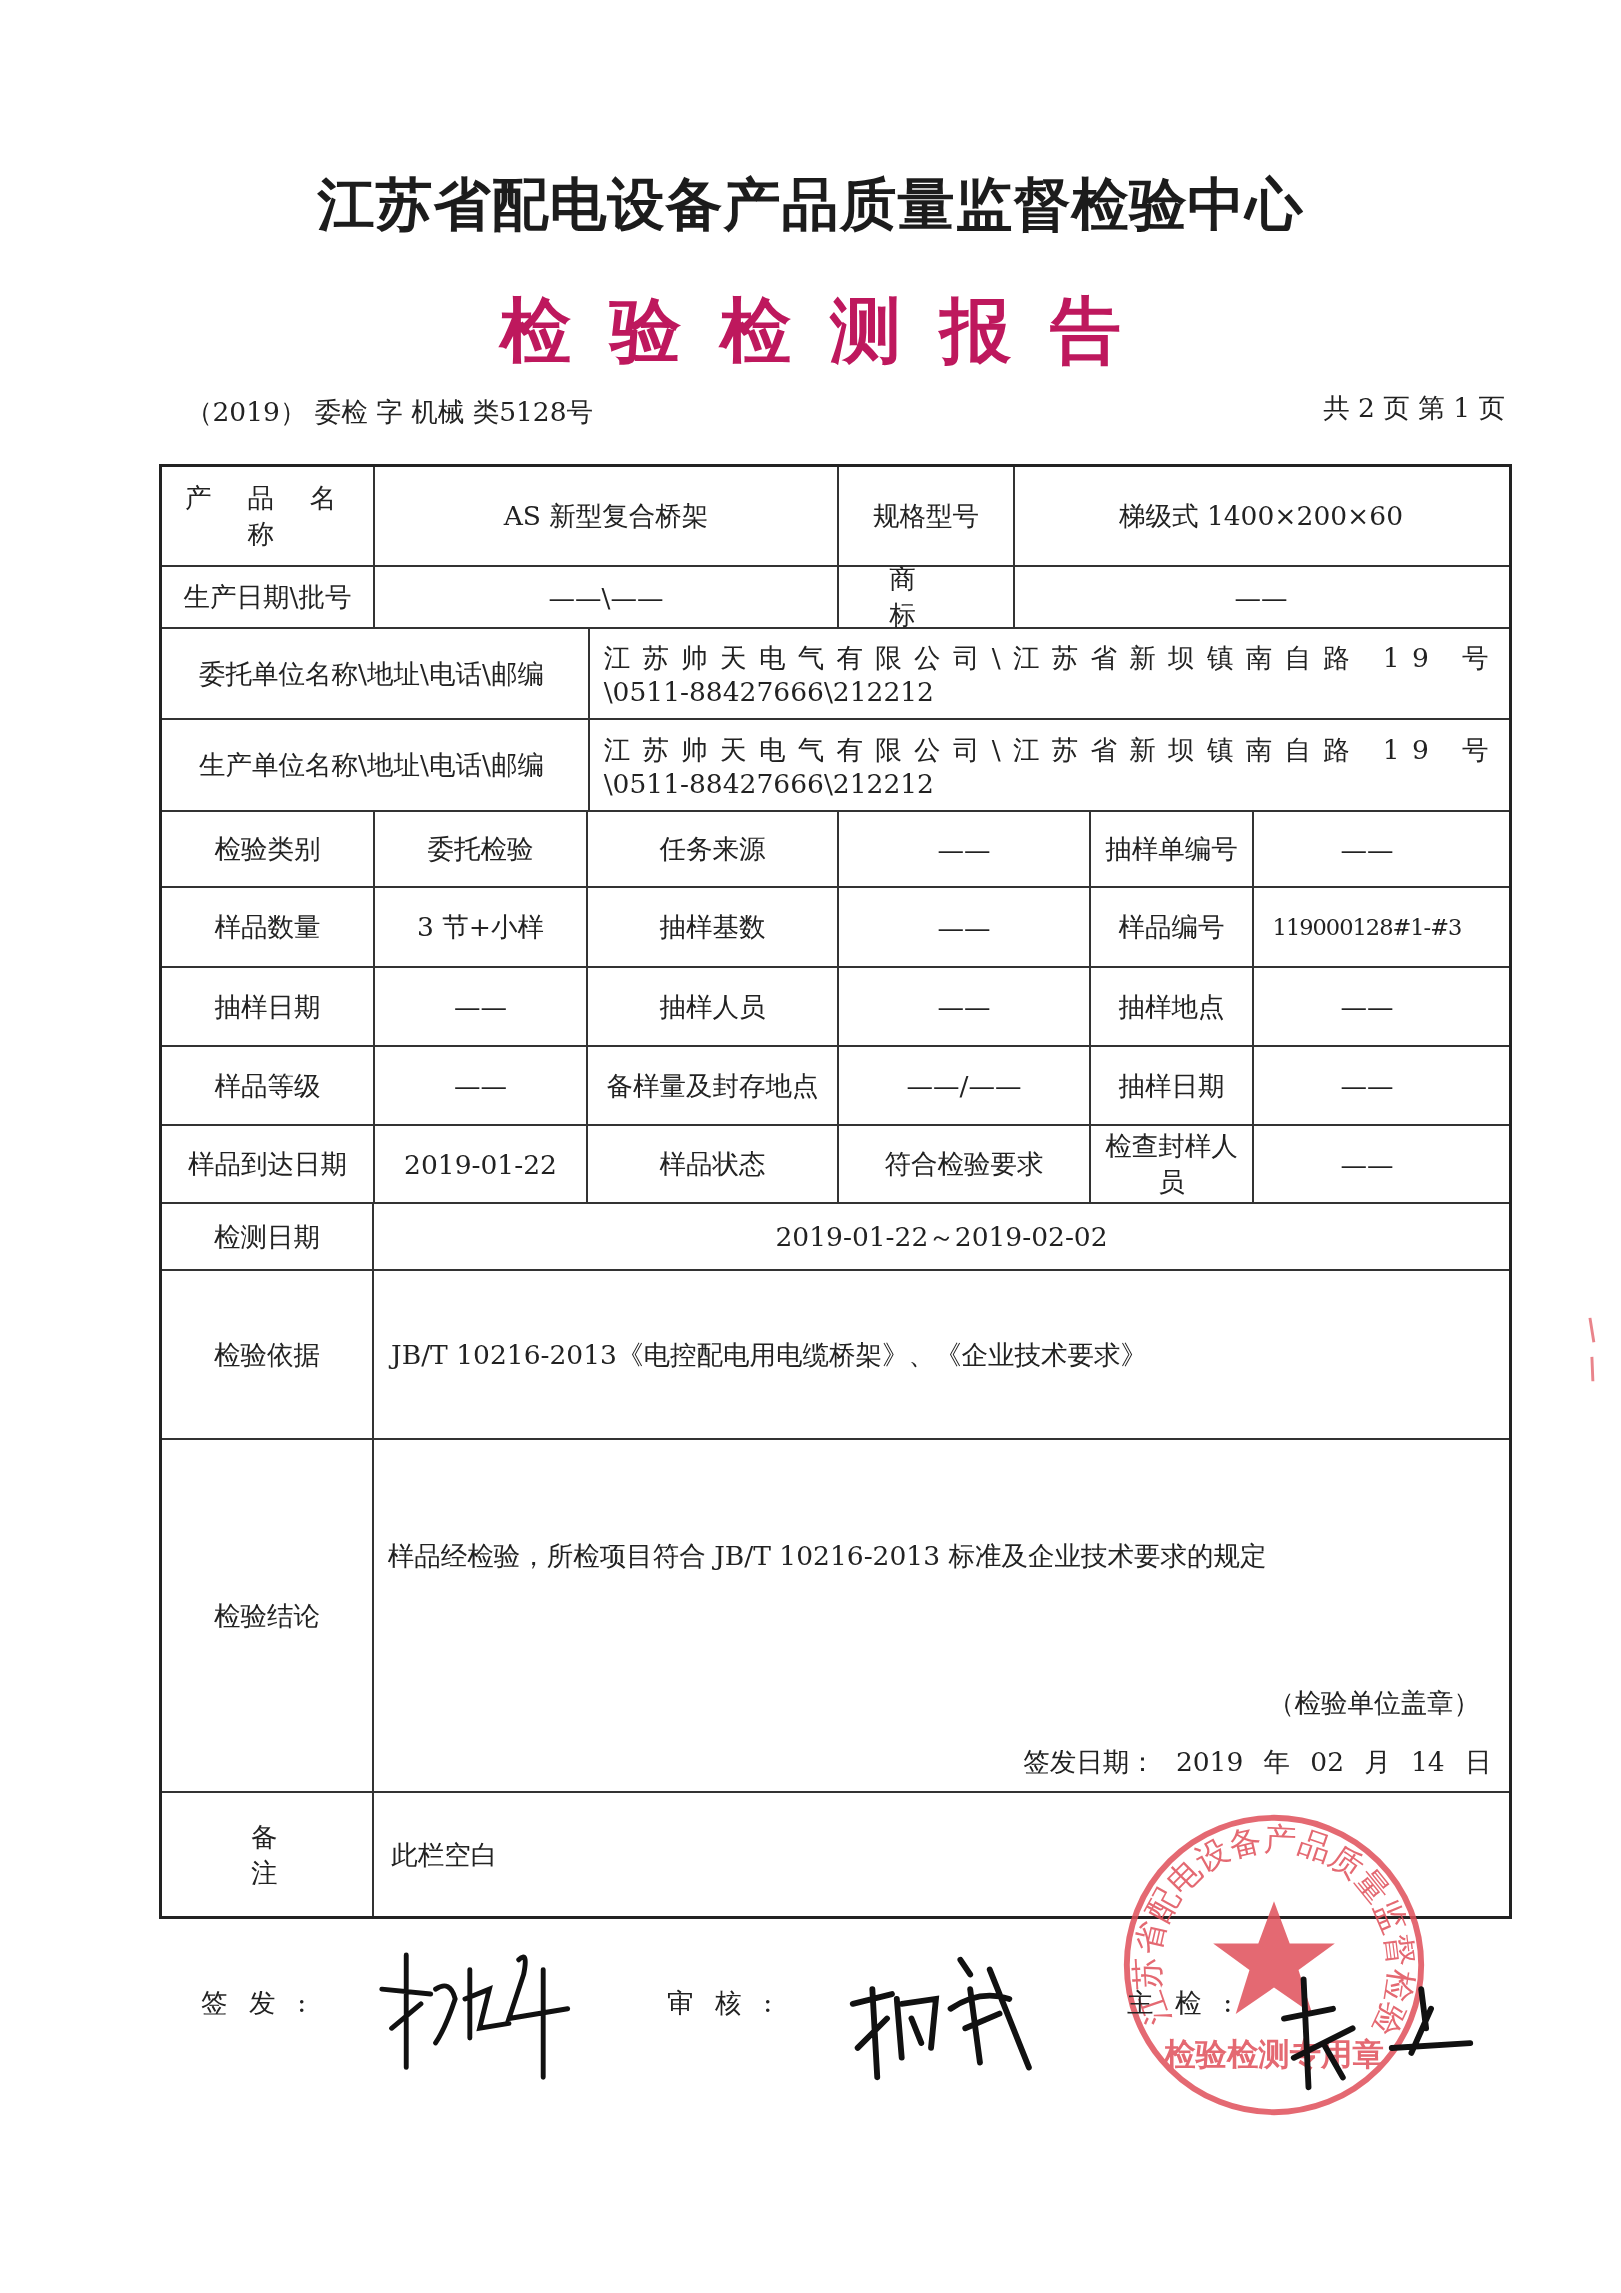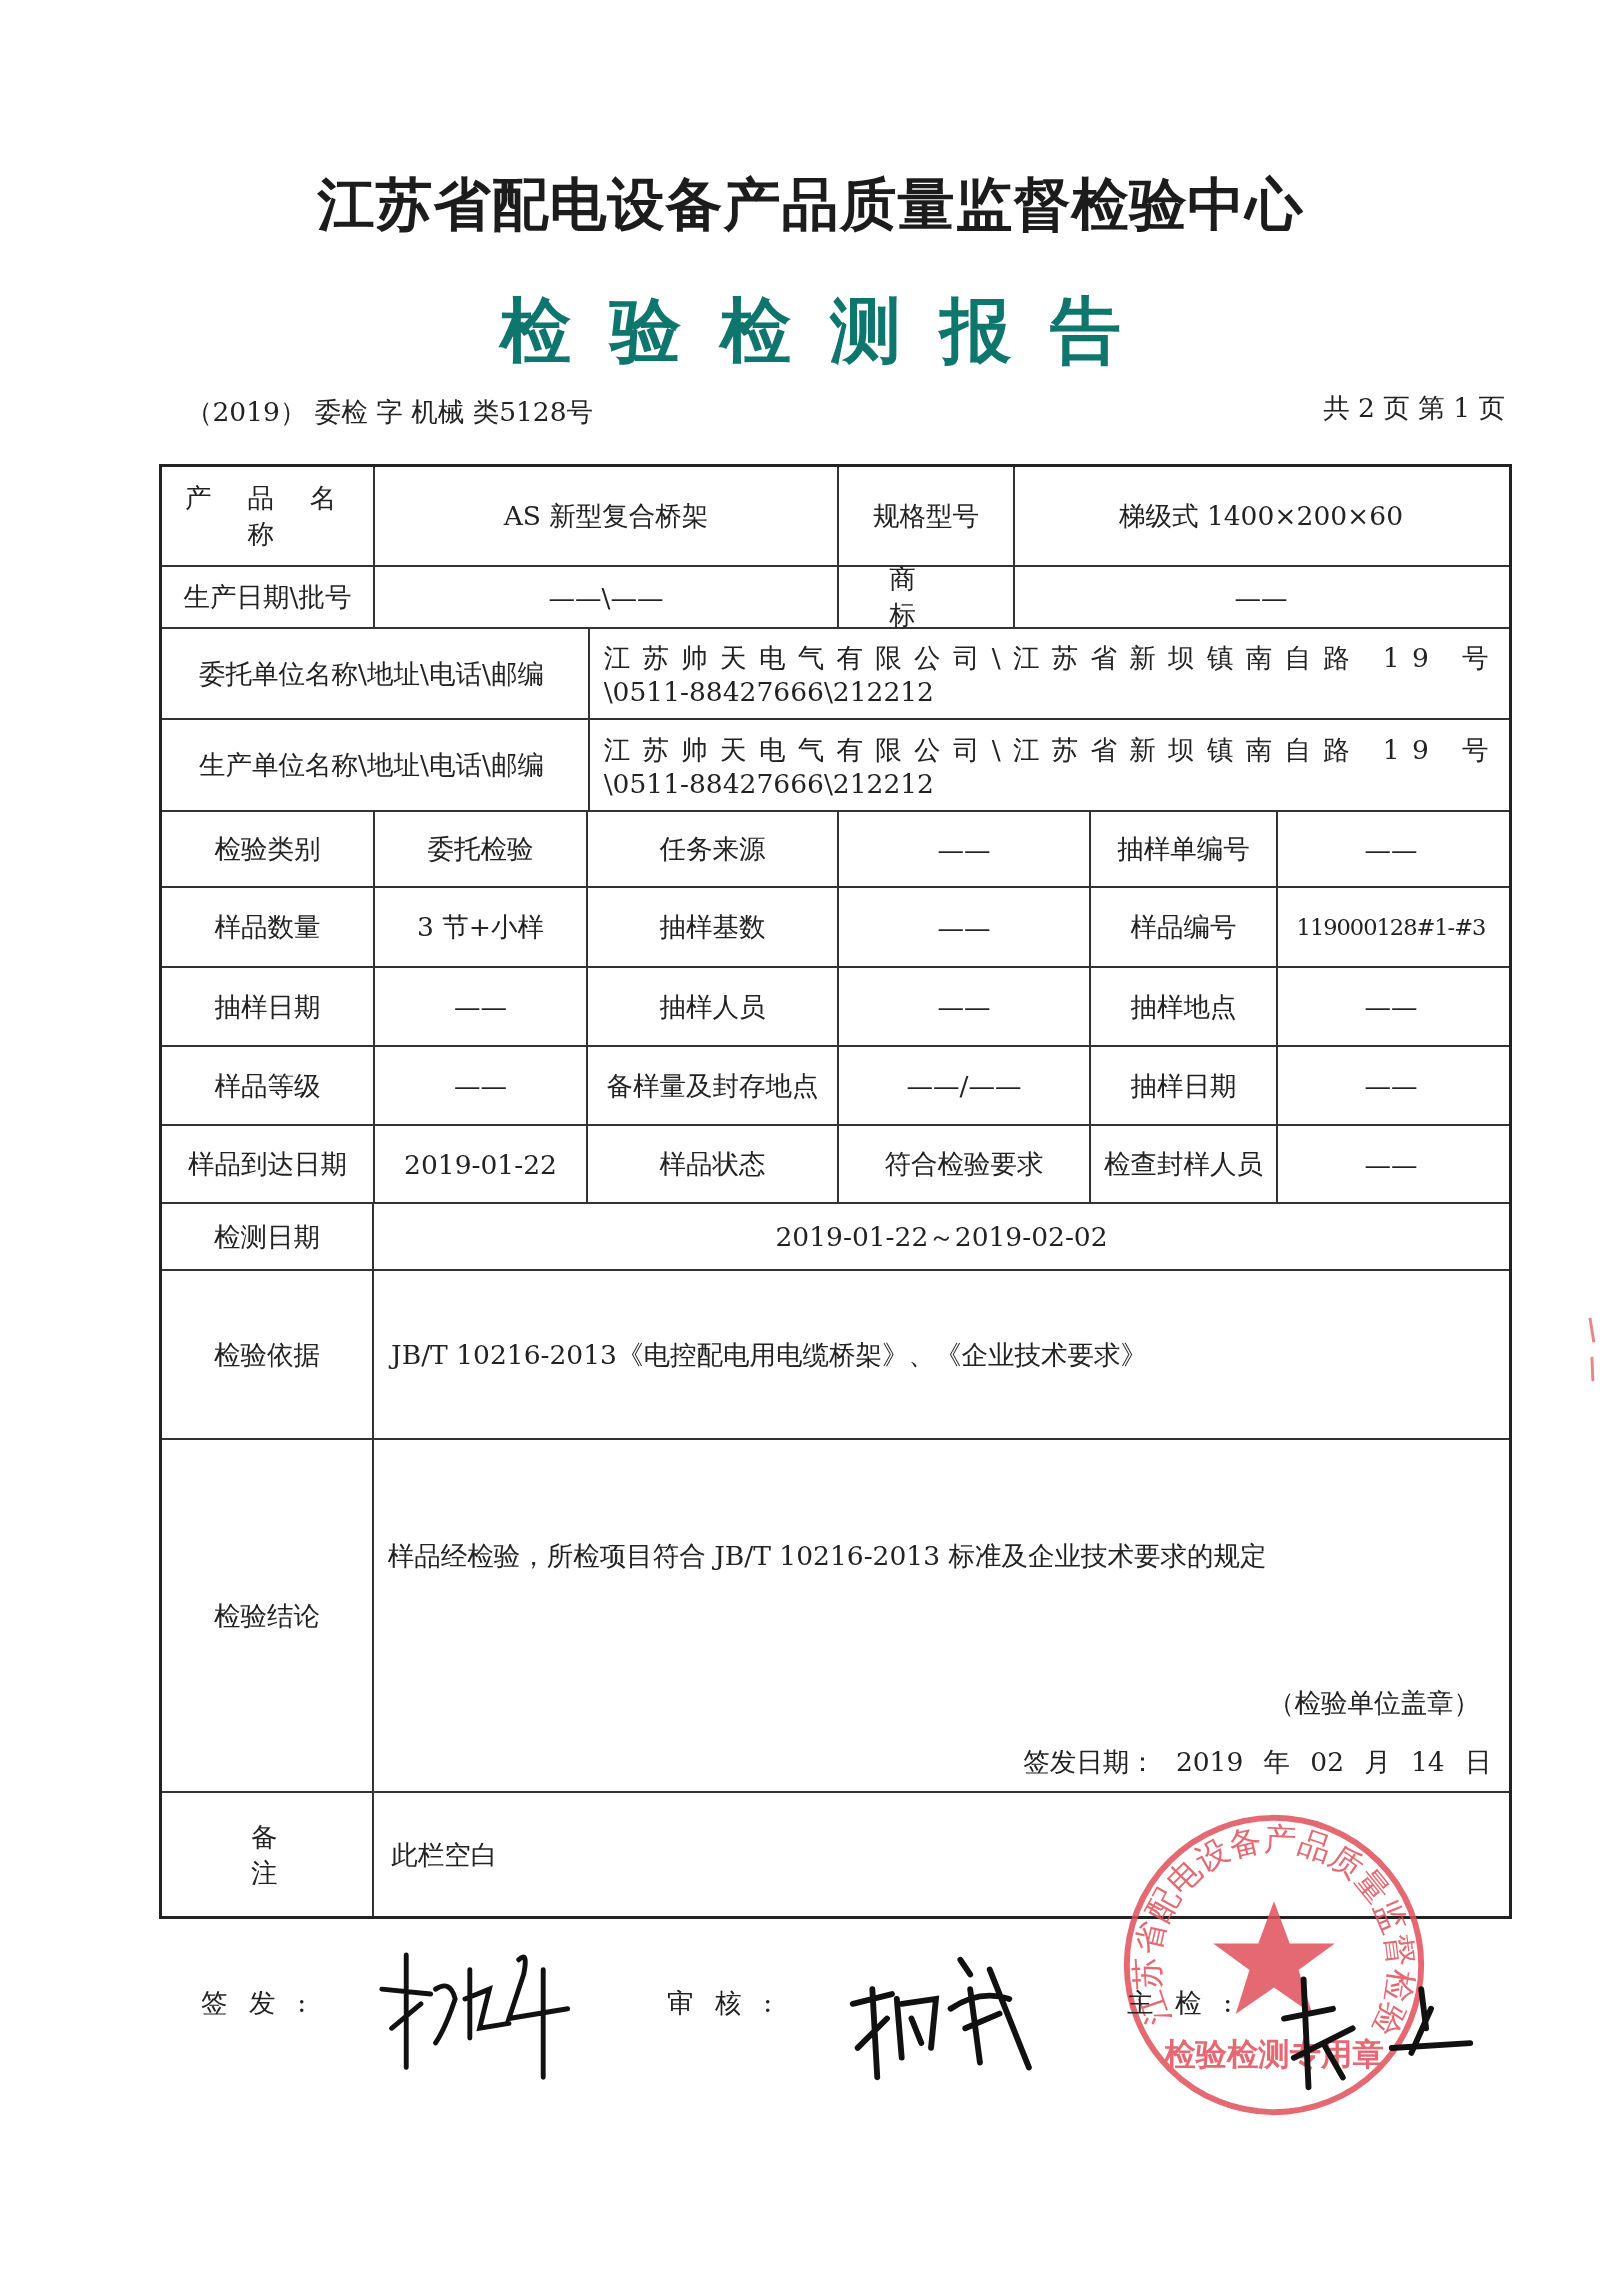--- a/index.html
+++ b/index.html
@@ -2,40 +2,40 @@
 <html><head>
 <meta charset="utf-8">
 <style>
   html, body { margin:0; padding:0; background:#ffffff; }
   body { width:1621px; height:2294px; position:relative; overflow:hidden;
          font-family:"DejaVu Serif","Liberation Serif",serif; color:#222; }
   .abs { position:absolute; }
   #org-title { left:0; width:1621px; top:167px; text-align:center; font-size:57px;
                font-weight:bold; letter-spacing:1px; color:#1c1c1c; }
   #doc-title { left:0; width:1621px; top:284px; text-align:center; font-size:71px;
-               font-weight:bold; letter-spacing:39px; color:#0f766e; padding-left:39px; box-sizing:border-box; }
+               font-weight:bold; letter-spacing:39px; color:#be185d; padding-left:39px; box-sizing:border-box; }
   #ref-no { left:186px; top:394px; font-size:26.5px; }
   #page-info { right:116px; top:390px; font-size:26.5px; }
 
   #report-table { position:absolute; left:159px; top:464px; width:1353px;
                   border:3.9px solid #222; box-sizing:border-box; }
   .row { display:flex; border-top:2px solid #333; box-sizing:border-box; }
   .row:first-child { border-top:none; }
   .cell { border-left:2px solid #333; display:flex; align-items:center; justify-content:center;
           box-sizing:border-box; font-size:26.5px; text-align:center; padding:0 5.9px; }
   .cell:first-child { border-left:none; }
   .cell.left { justify-content:flex-start; text-align:left; padding-left:17px; }
   .spaced { letter-spacing:13.7px; }
   .wide-spaced { letter-spacing:47px; }
   .party { flex-direction:column; align-items:flex-start; justify-content:center; text-align:left; padding-left:13.7px; padding-right:9.8px; }
   .party .line1 { letter-spacing:12.3px; width:100%; white-space:nowrap; }
   .party .line2 { }
 
   .c1 { width:211px; } .c2 { width:213px; } .c3 { width:251px; } .c4 { width:252px; }
-  .c5 { width:187px; } .c6 { width:228px; }
+  .c5 { width:163px; } .c6 { width:228px; }
   .c-wide { width:1142px; }
   .c-label-wide { width:423px; } .c-val-wide { width:921px;margin-left:7px; }
   .c-name-val { width:464px; } .c-spec-label { width:252px; }
 
   .conclusion { flex-direction:column; align-items:stretch; justify-content:flex-start; position:relative; }
   .conclusion .text { position:absolute; left:13.7px; top:98px; font-size:26.5px; }
   .conclusion .seal-note { position:absolute; right:29px; top:245px; font-size:26.5px; }
   .conclusion .issue-date { position:absolute; right:17.6px; top:304px; font-size:26.5px; word-spacing:11.8px; }
 
   #signatures { position:absolute; left:0; top:1950px; width:1621px; height:147px; }

